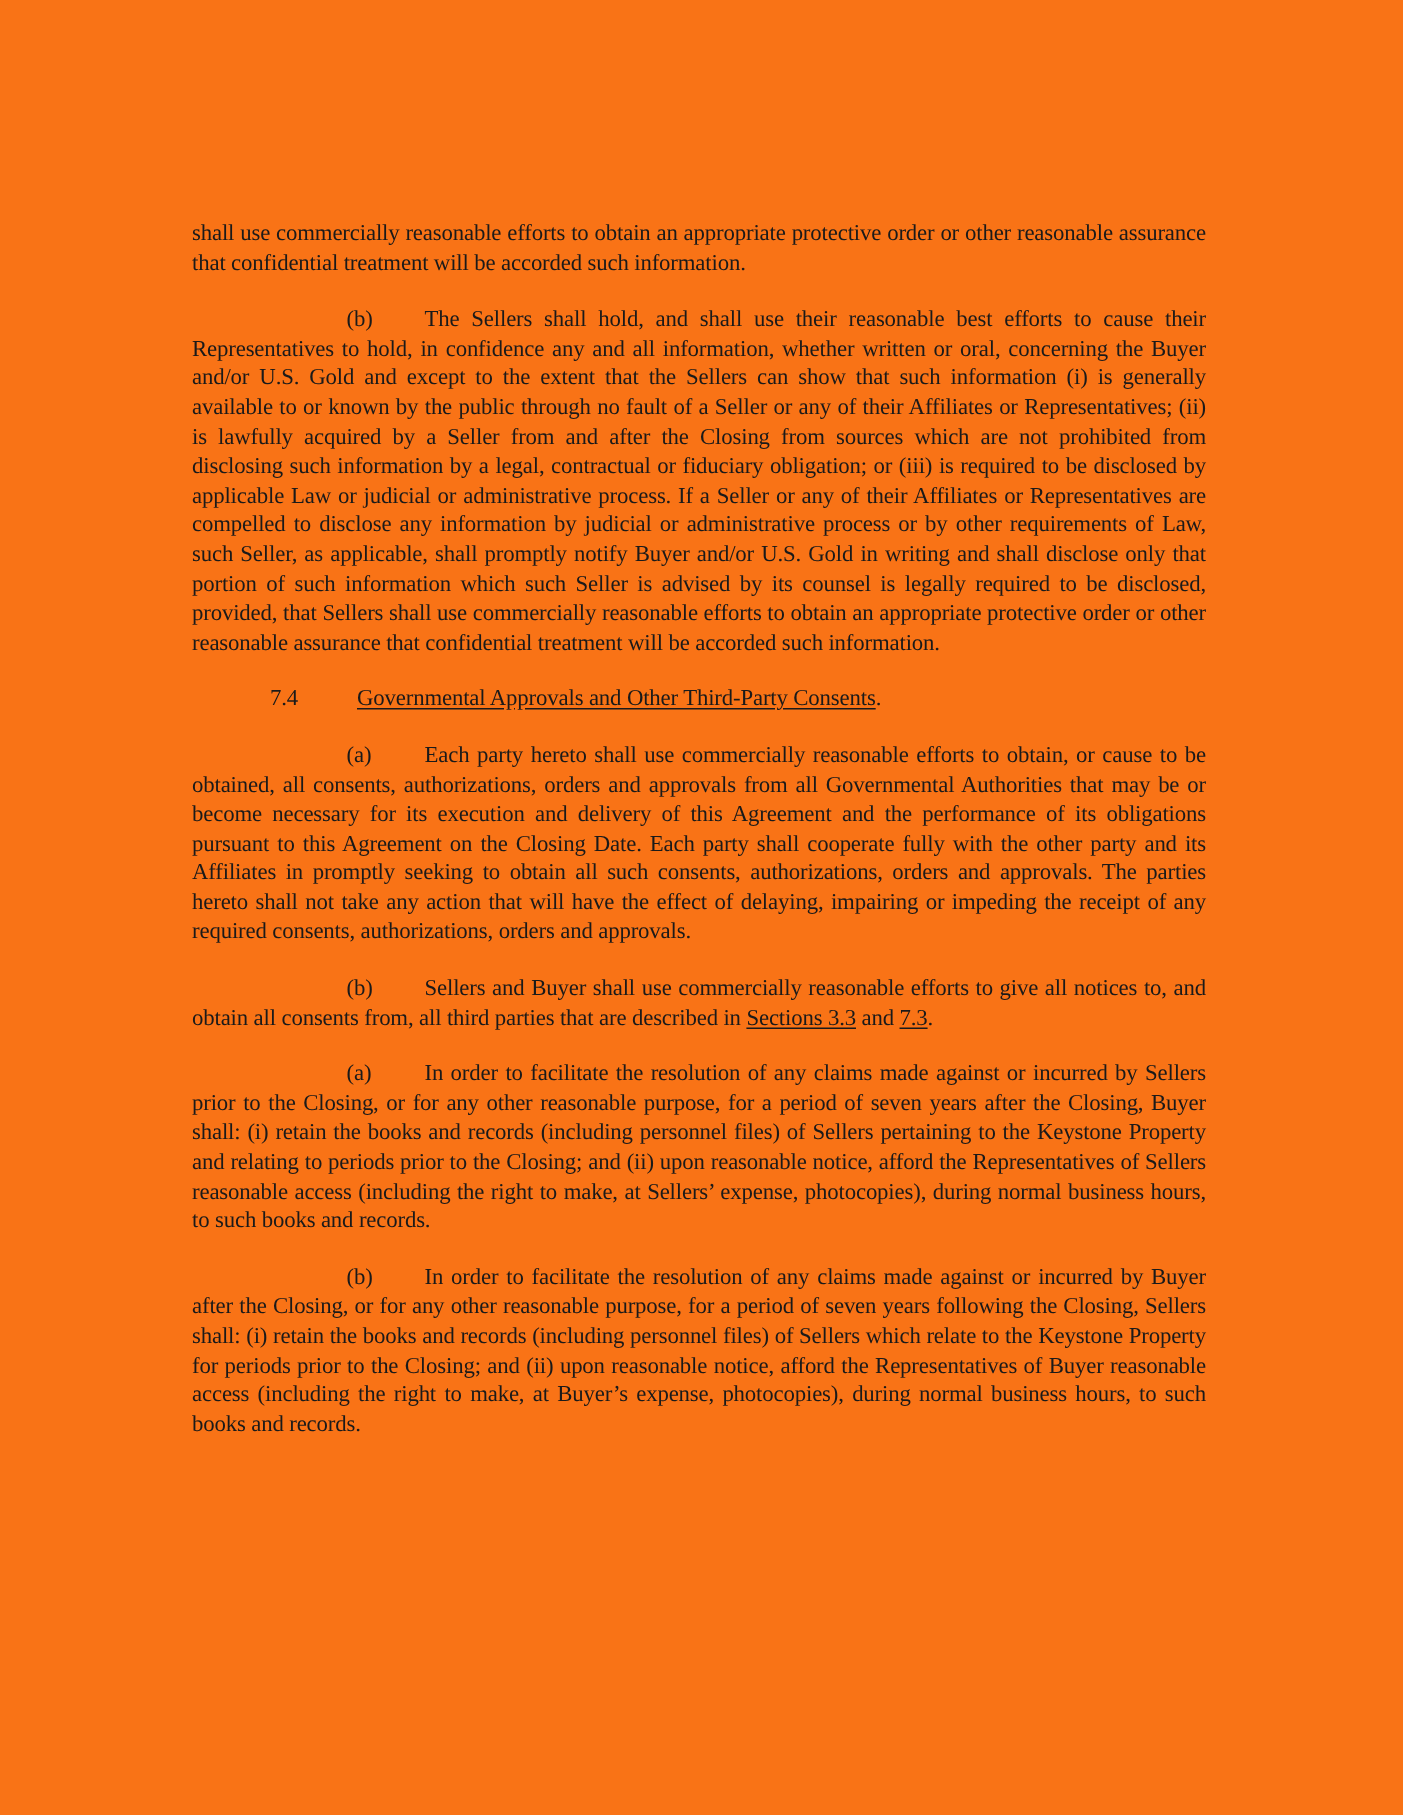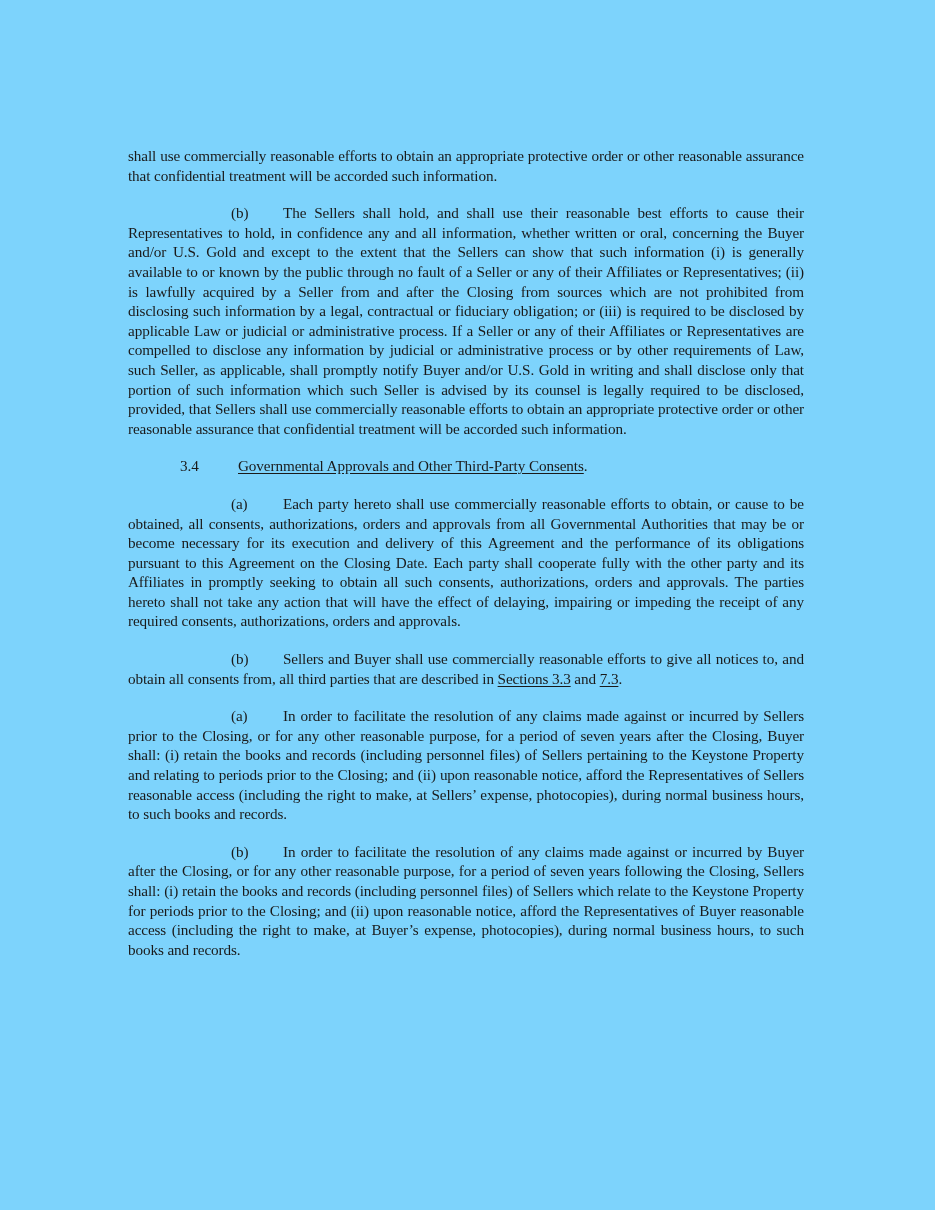--- a/index.html
+++ b/index.html
@@ -13,21 +13,21 @@
       position: relative;
       overflow: hidden;
       font-family: "Liberation Serif", serif;
       color: #1a1a1a;
     }
     .page {
       position: absolute;
       left: 0; top: 0;
       width: 935px;
       height: 1210px;
-      background: #7dd3fc;
+      background: #f97316;
     }
     .content {
       position: absolute;
       left: 128px;
       top: 146px;
       width: 676px;
       font-size: 15.2px;
       line-height: 19.6px;
       letter-spacing: -0.1px;
     }
@@ -67,21 +67,21 @@
 </head>
 <body>
 
 <div class="page">
   <div class="content">
 
     <p class="para">shall use commercially reasonable efforts to obtain an appropriate protective order or other reasonable assurance that confidential treatment will be accorded such information.</p>
 
     <p class="para indent-first"><span class="sub-label">(b)</span><span>The Sellers shall hold, and shall use their reasonable best efforts to cause their Representatives to hold, in confidence any and all information, whether written or oral, concerning the Buyer and/or U.S. Gold and except to the extent that the Sellers can show that such information (i) is generally available to or known by the public through no fault of a Seller or any of their Affiliates or Representatives; (ii) is lawfully acquired by a Seller from and after the Closing from sources which are not prohibited from disclosing such information by a legal, contractual or fiduciary obligation; or (iii) is required to be disclosed by applicable Law or judicial or administrative process.  If a Seller or any of their Affiliates or Representatives are compelled to disclose any information by judicial or administrative process or by other requirements of Law, such Seller, as applicable, shall promptly notify Buyer and/or U.S. Gold in writing and shall disclose only that portion of such information which such Seller is advised by its counsel is legally required to be disclosed, provided, that Sellers shall use commercially reasonable efforts to obtain an appropriate protective order or other reasonable assurance that confidential treatment will be accorded such information.</span></p>
 
-    <p class="section-heading"><span class="section-num">3.4</span><span class="u">Governmental Approvals and Other Third-Party Consents</span><span>.</span></p>
+    <p class="section-heading"><span class="section-num">7.4</span><span class="u">Governmental Approvals and Other Third-Party Consents</span><span>.</span></p>
 
     <p class="para indent-first"><span class="sub-label">(a)</span><span>Each party hereto shall use commercially reasonable efforts to obtain, or cause to be obtained, all consents, authorizations, orders and approvals from all Governmental Authorities that may be or become necessary for its execution and delivery of this Agreement and the performance of its obligations pursuant to this Agreement on the Closing Date.  Each party shall cooperate fully with the other party and its Affiliates in promptly seeking to obtain all such consents, authorizations, orders and approvals.  The parties hereto shall not take any action that will have the effect of delaying, impairing or impeding the receipt of any required consents, authorizations, orders and approvals.</span></p>
 
     <p class="para indent-first"><span class="sub-label">(b)</span><span>Sellers and Buyer shall use commercially reasonable efforts to give all notices to, and obtain all consents from, all third parties that are described in </span><span class="u">Sections 3.3</span><span> and </span><span class="u">7.3</span><span>.</span></p>
 
 
     <p class="para indent-first"><span class="sub-label">(a)</span><span>In order to facilitate the resolution of any claims made against or incurred by Sellers prior to the Closing, or for any other reasonable purpose, for a period of seven years after the Closing, Buyer shall: (i) retain the books and records (including personnel files) of Sellers pertaining to the Keystone Property and relating to periods prior to the Closing; and (ii) upon reasonable notice, afford the Representatives of Sellers reasonable access (including the right to make, at Sellers’ expense, photocopies), during normal business hours, to such books and records.</span></p>
 
     <p class="indent-first"><span class="sub-label">(b)</span><span>In order to facilitate the resolution of any claims made against or incurred by Buyer after the Closing, or for any other reasonable purpose, for a period of seven years following the Closing, Sellers shall: (i) retain the books and records (including personnel files) of Sellers which relate to the Keystone Property for periods prior to the Closing; and (ii) upon reasonable notice, afford the Representatives of Buyer reasonable access (including the right to make, at Buyer’s expense, photocopies), during normal business hours, to such books and records.</span></p>
 

